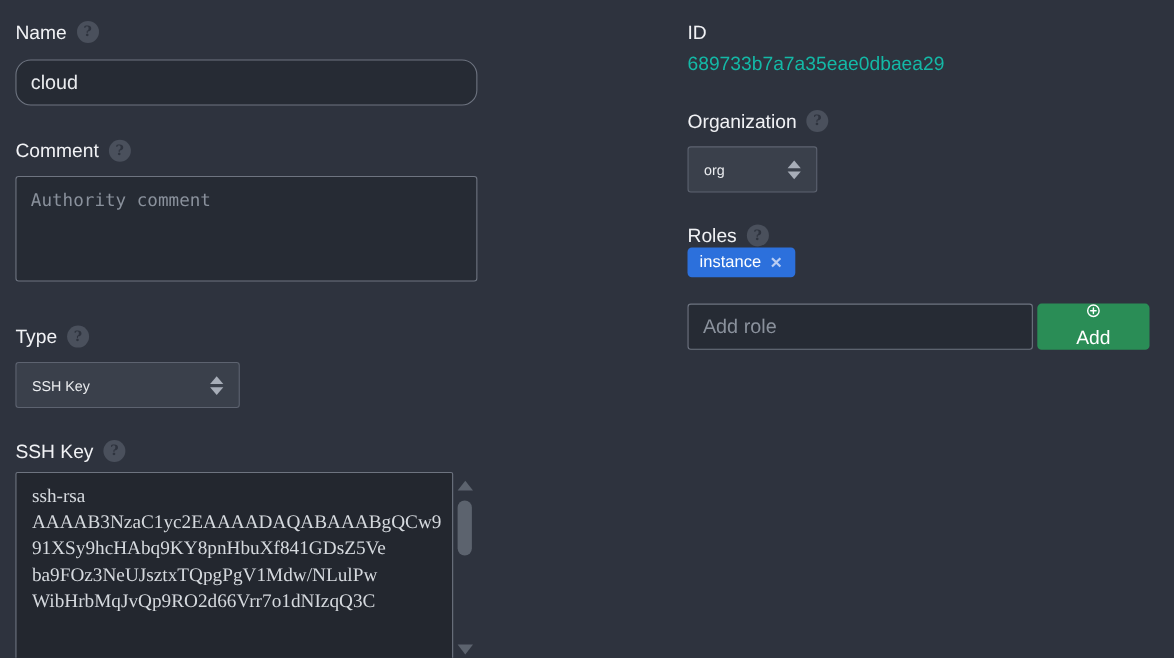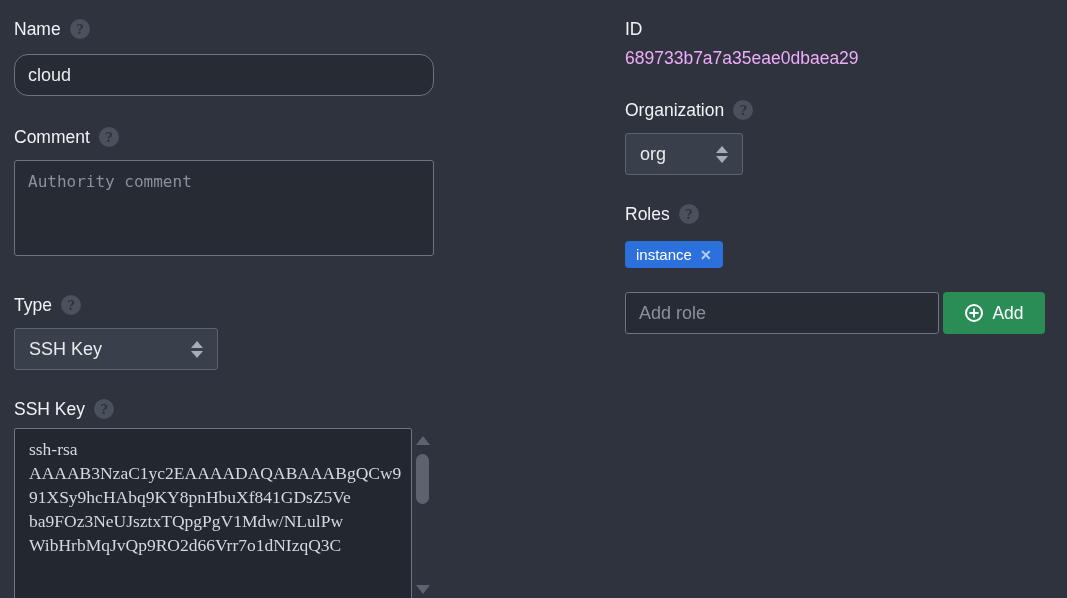--- a/index.html
+++ b/index.html
@@ -37,21 +37,21 @@
     width: 420px; height: 96px; resize: none;
     background: #262b34; border: 1px solid #6e7480; border-radius: 3px;
     color: #e9ebee; font-size: 16px; font-family: "DejaVu Sans Mono", monospace;
     padding: 10px 13px; outline: none; line-height: 22px;
   }
   .comment-area::placeholder { color: #8a919c; opacity: 1; }
 
   .select-box {
     height: 42px; background: #3a404b; border: 1px solid #5d6370; border-radius: 3px;
     display: flex; align-items: center; justify-content: space-between;
-    padding: 0 14px; font-size: 18px; color: #e9ebee; cursor: pointer;
+    padding: 0 14px; font-size: 13px; color: #e9ebee; cursor: pointer;
   }
   .updown { display: inline-flex; flex-direction: column; gap: 3px; align-items: center; }
   .tri-up { width: 0; height: 0; border-left: 6px solid transparent; border-right: 6px solid transparent; border-bottom: 7px solid #a7adb8; }
   .tri-down { width: 0; height: 0; border-left: 6px solid transparent; border-right: 6px solid transparent; border-top: 7px solid #a7adb8; }
 
   .ssh-wrap { display: flex; align-items: stretch; }
   .ssh-box {
     width: 398px; height: 172px; overflow: hidden;
     background: #23272f; border: 1px solid #6e7480; border-radius: 2px;
     padding: 8px 0 0 14px;
@@ -65,21 +65,21 @@
     display: flex; flex-direction: column; align-items: center;
     justify-content: space-between; padding: 8px 0 6px 0;
   }
   .sb-tri-up { width: 0; height: 0; border-left: 7px solid transparent; border-right: 7px solid transparent; border-bottom: 9px solid #5c636e; }
   .sb-tri-down { width: 0; height: 0; border-left: 7px solid transparent; border-right: 7px solid transparent; border-top: 9px solid #5c636e; }
   .sb-thumb {
     position: absolute; top: 26px; left: 4px;
     width: 13px; height: 50px; border-radius: 7px; background: #5c636e;
   }
 
-  .id-value { font-size: 17.5px; color: #f0abfc; margin-top: 8px; }
+  .id-value { font-size: 17.5px; color: #14b8a6; margin-top: 8px; }
 
   .role-tag {
     display: inline-flex; align-items: center; gap: 8px;
     background: #2c70dc; color: #ffffff;
     font-size: 15px; border-radius: 4px; padding: 5px 11px;
   }
   .tag-close { color: #b9cdf3; font-weight: bold; font-size: 14px; cursor: pointer; }
 
   .add-row { display: flex; align-items: center; gap: 4px; }
   .add-input {
@@ -88,27 +88,28 @@
     color: #84cc16; font-size: 18px; font-family: "Liberation Sans", sans-serif;
     padding: 0 13px; outline: none;
   }
   .add-input::placeholder { color: #8a919c; opacity: 1; }
   .add-button {
     width: 102px; height: 42px; border: none; border-radius: 4px;
     background: #2a8d56; color: #ffffff; font-size: 17.5px;
     font-family: "Liberation Sans", sans-serif;
     display: flex; align-items: center; justify-content: center; gap: 8px;
     cursor: pointer;
+    flex-direction: column;
   }
 
   
   .mt-14 { margin-top: 14px; }
   .mt-12 { margin-top: 12px; }
   .mt-8  { margin-top: 8px; }
-  .mt-16 { margin-top: 16px; }
+  .mt-16 { }
   .mt-24 { margin-top: 24px; }
   .mt-26 { margin-top: 34px; }
   .mt-28 { margin-top: 28px; }
   .mt-30 { margin-top: 30px; }
   .mt-4  { margin-top: 4px; }
 </style>
 </head>
 <body>
 
 <div class="page">

